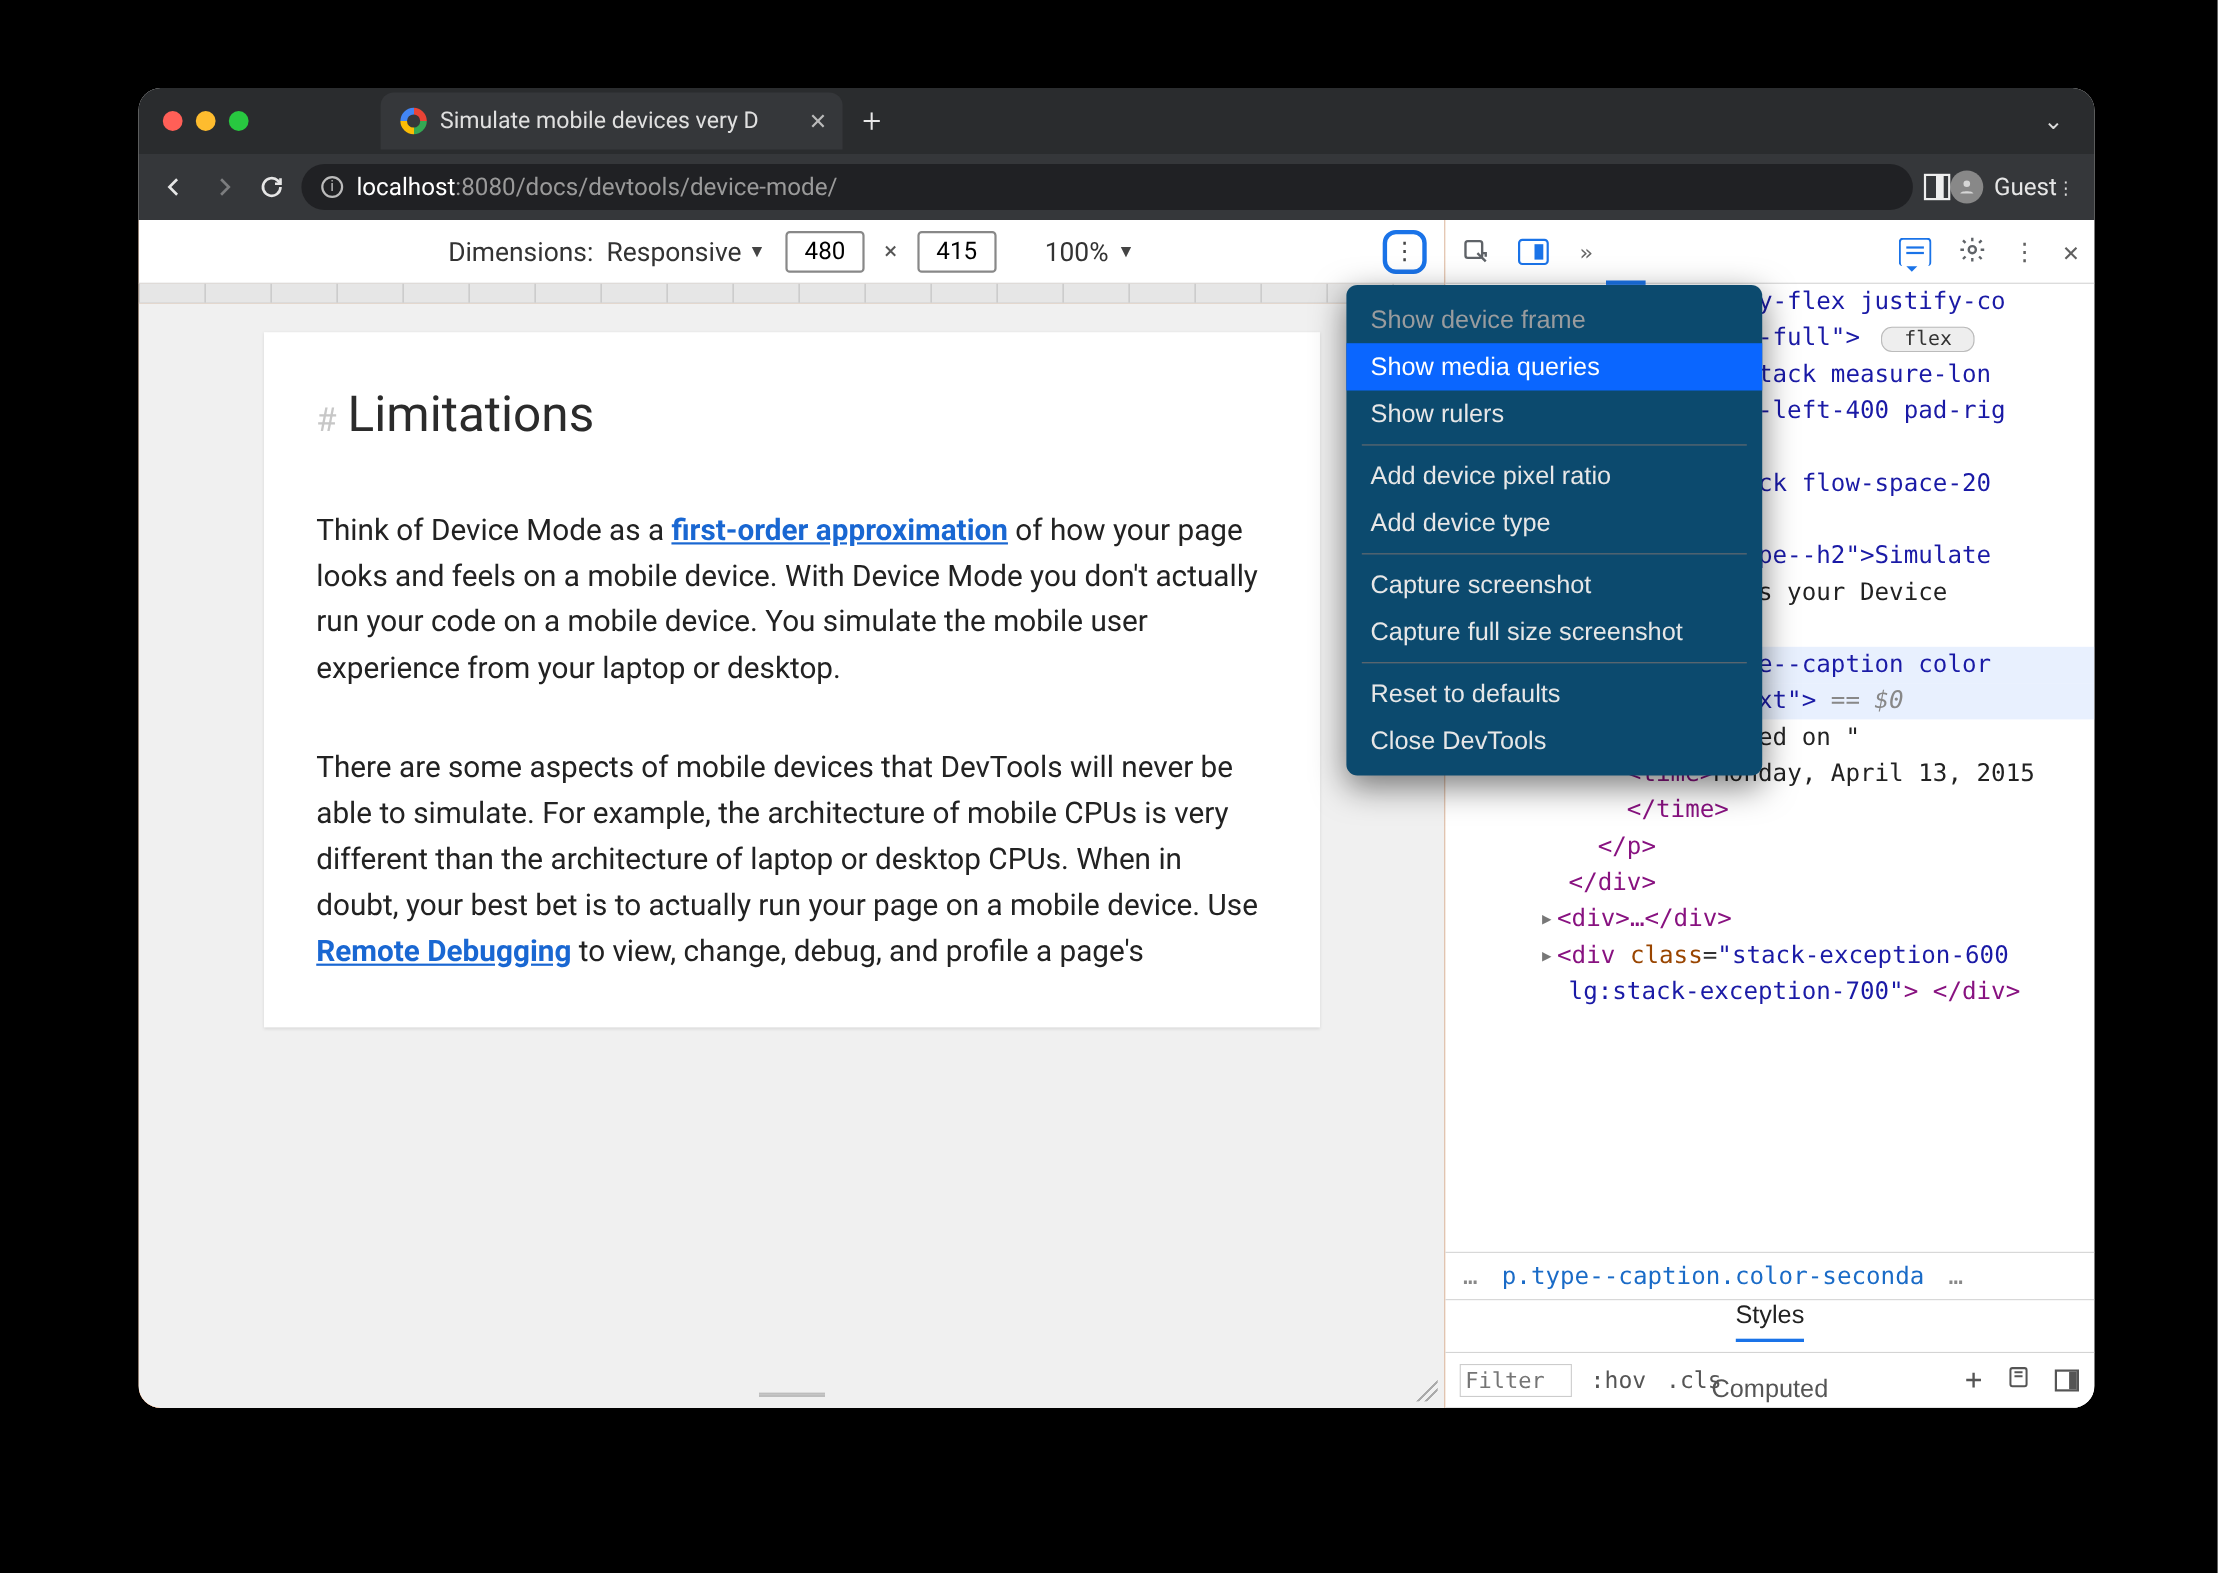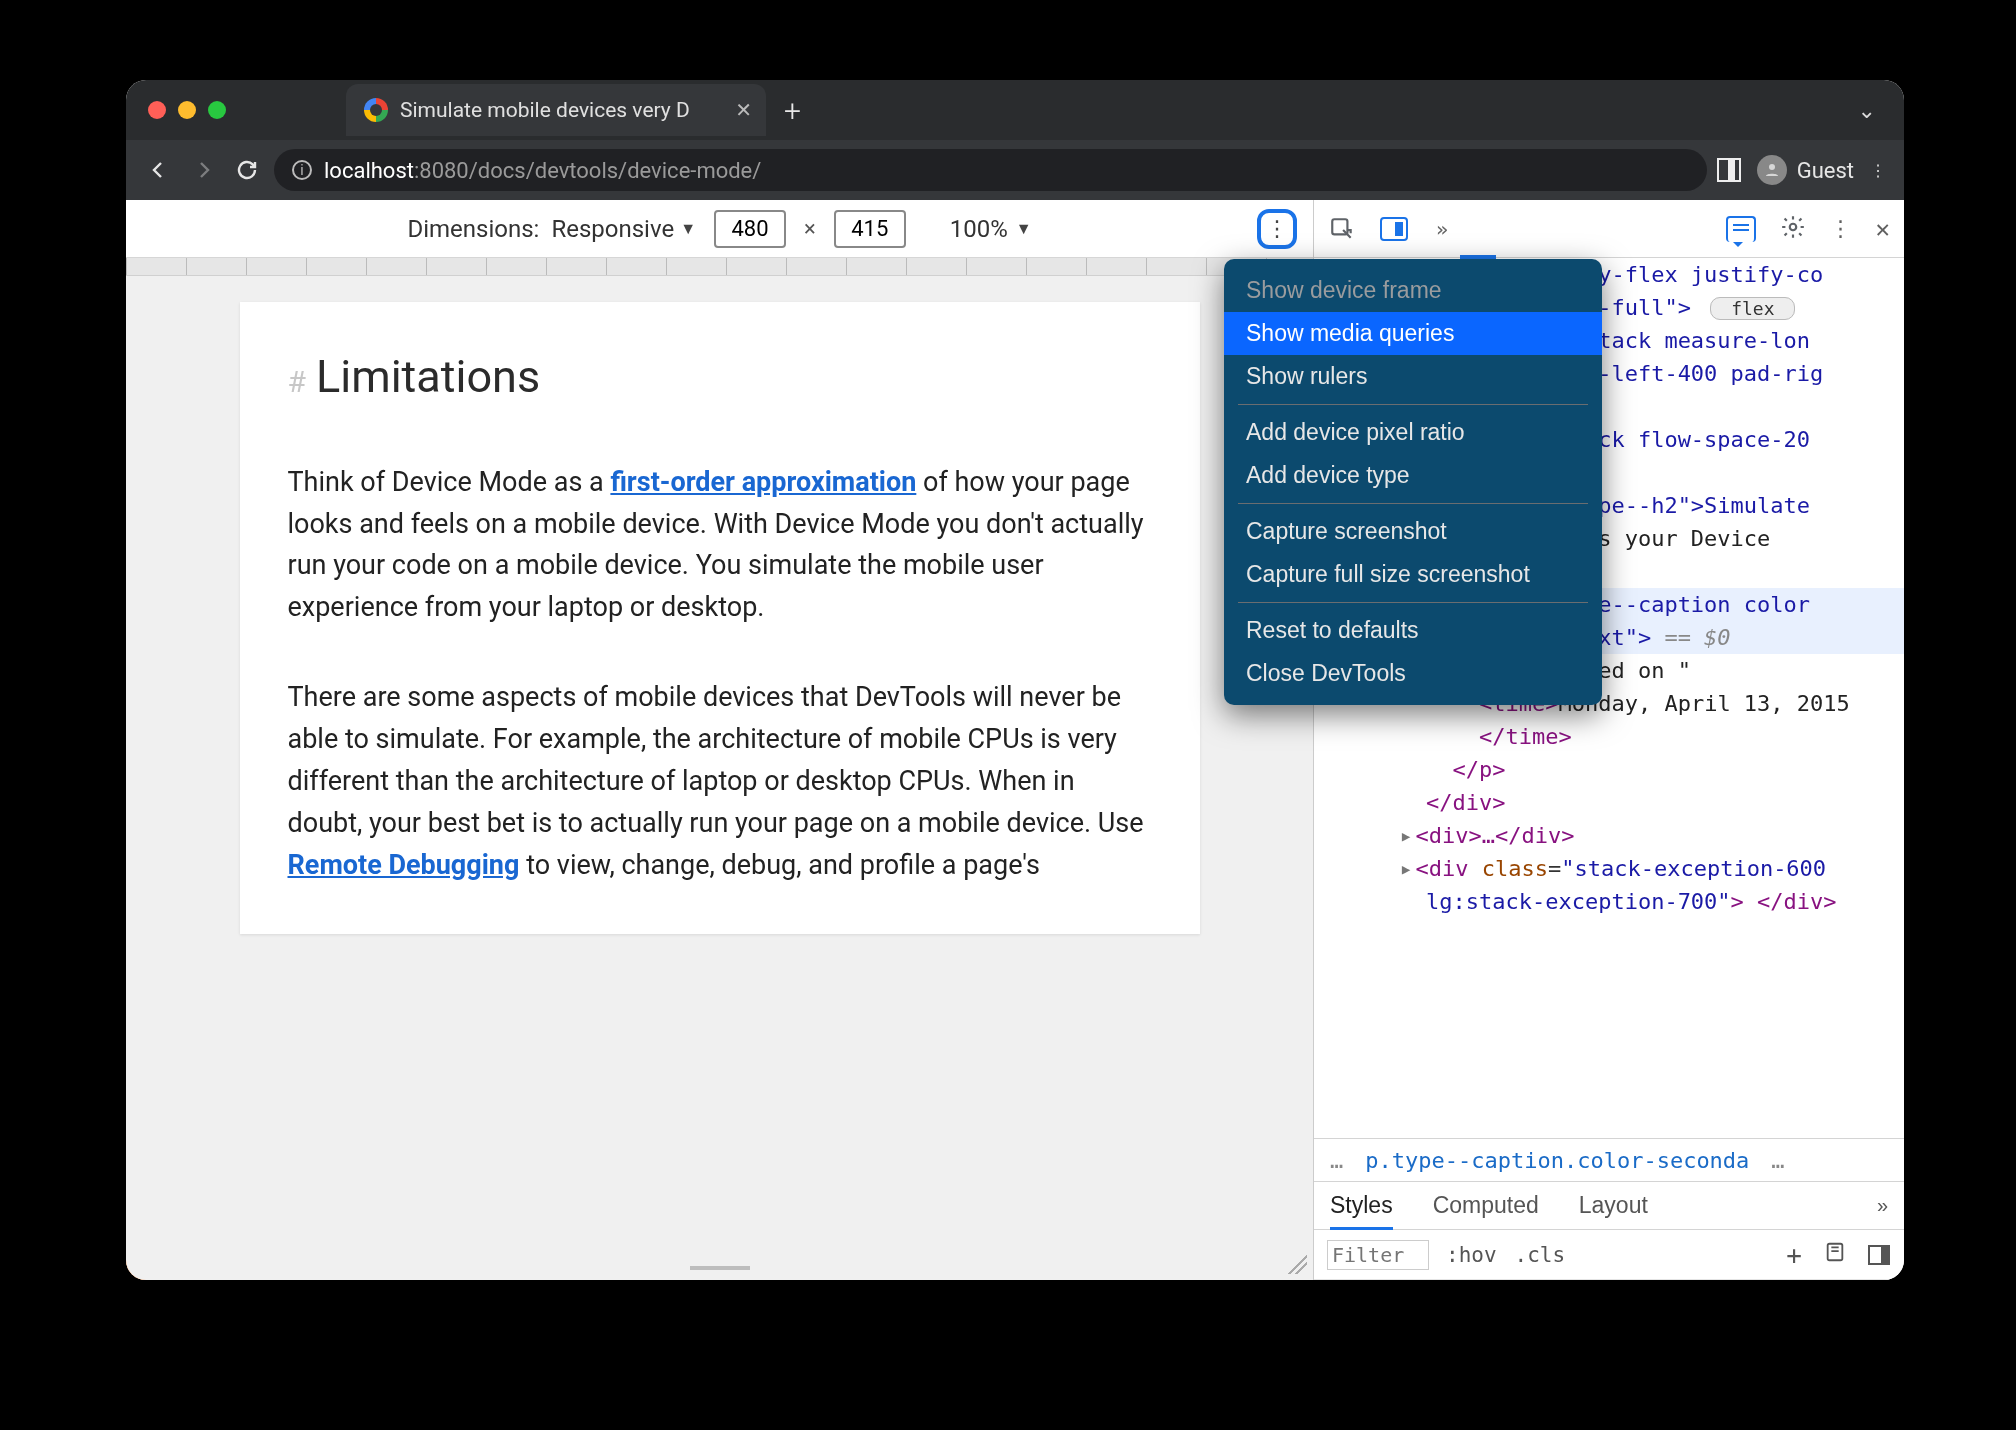--- a/index.html
+++ b/index.html
@@ -70,21 +70,21 @@
     color:#ccc;
   }
   .ib { width:34px; height:34px; display:flex;align-items:center;justify-content:center;border-radius:50%; }
   .omnibox {
     flex:1; background:#202124; height:42px; border-radius:21px;
     display:flex; align-items:center; padding:0 18px; gap:12px;
     color:#bbb; font-size:22px;
   }
   .om-url .host { color:#fff; }
   .om-url .rest { color:#9a9a9a; }
-  .right-urlbar { display:flex; align-items:center; gap:16px; }
+  .right-urlbar { display:flex; align-items:center; }
   .guest-chip {
     display:flex; align-items:center; gap:10px;
     color:#e6e6e6; font-size:22px;
   }
   .avatar-circ { width:30px; height:30px; border-radius:50%; background:#888; display:flex;align-items:center;justify-content:center; }
   .panel-icon { width:24px;height:24px; border:2px solid #eee; display:inline-block; position:relative; }
   .panel-icon::after{content:"";position:absolute;right:4px;top:0;bottom:0;width:7px;background:#eee;}
   .kebab { color:#ddd; letter-spacing:2px; }
 
   
@@ -221,20 +221,21 @@
     display:flex; align-items:center; padding:0 16px; gap:22px;
     font-family: Menlo, monospace; font-size:22px; color:#555;
   }
   .breadcrumb .ell{color:#888;}
   .breadcrumb .sel{color:#1a6bc7;}
 
   .styles-tabs {
     height:48px; display:flex; align-items:center; padding:0 16px; gap:40px;
     font-family:-apple-system,sans-serif; font-size:23px; color:#555;
     border-bottom:1px solid #d4d4d4;
+    flex-direction:column;
   }
   .styles-tabs .active{ color:#222; border-bottom:3px solid #1a73e8; padding-bottom:8px; margin-bottom:-11px;}
   .styles-tabs .more{ margin-left:auto; font-size:20px;}
 
   .styles-row {
     height:50px; display:flex; align-items:center; padding:0 14px; gap:18px;
     font-family: Menlo, monospace; font-size:21px; color:#555;
     border-bottom:1px solid #e4e4e4;
   }
   .filter-box {

